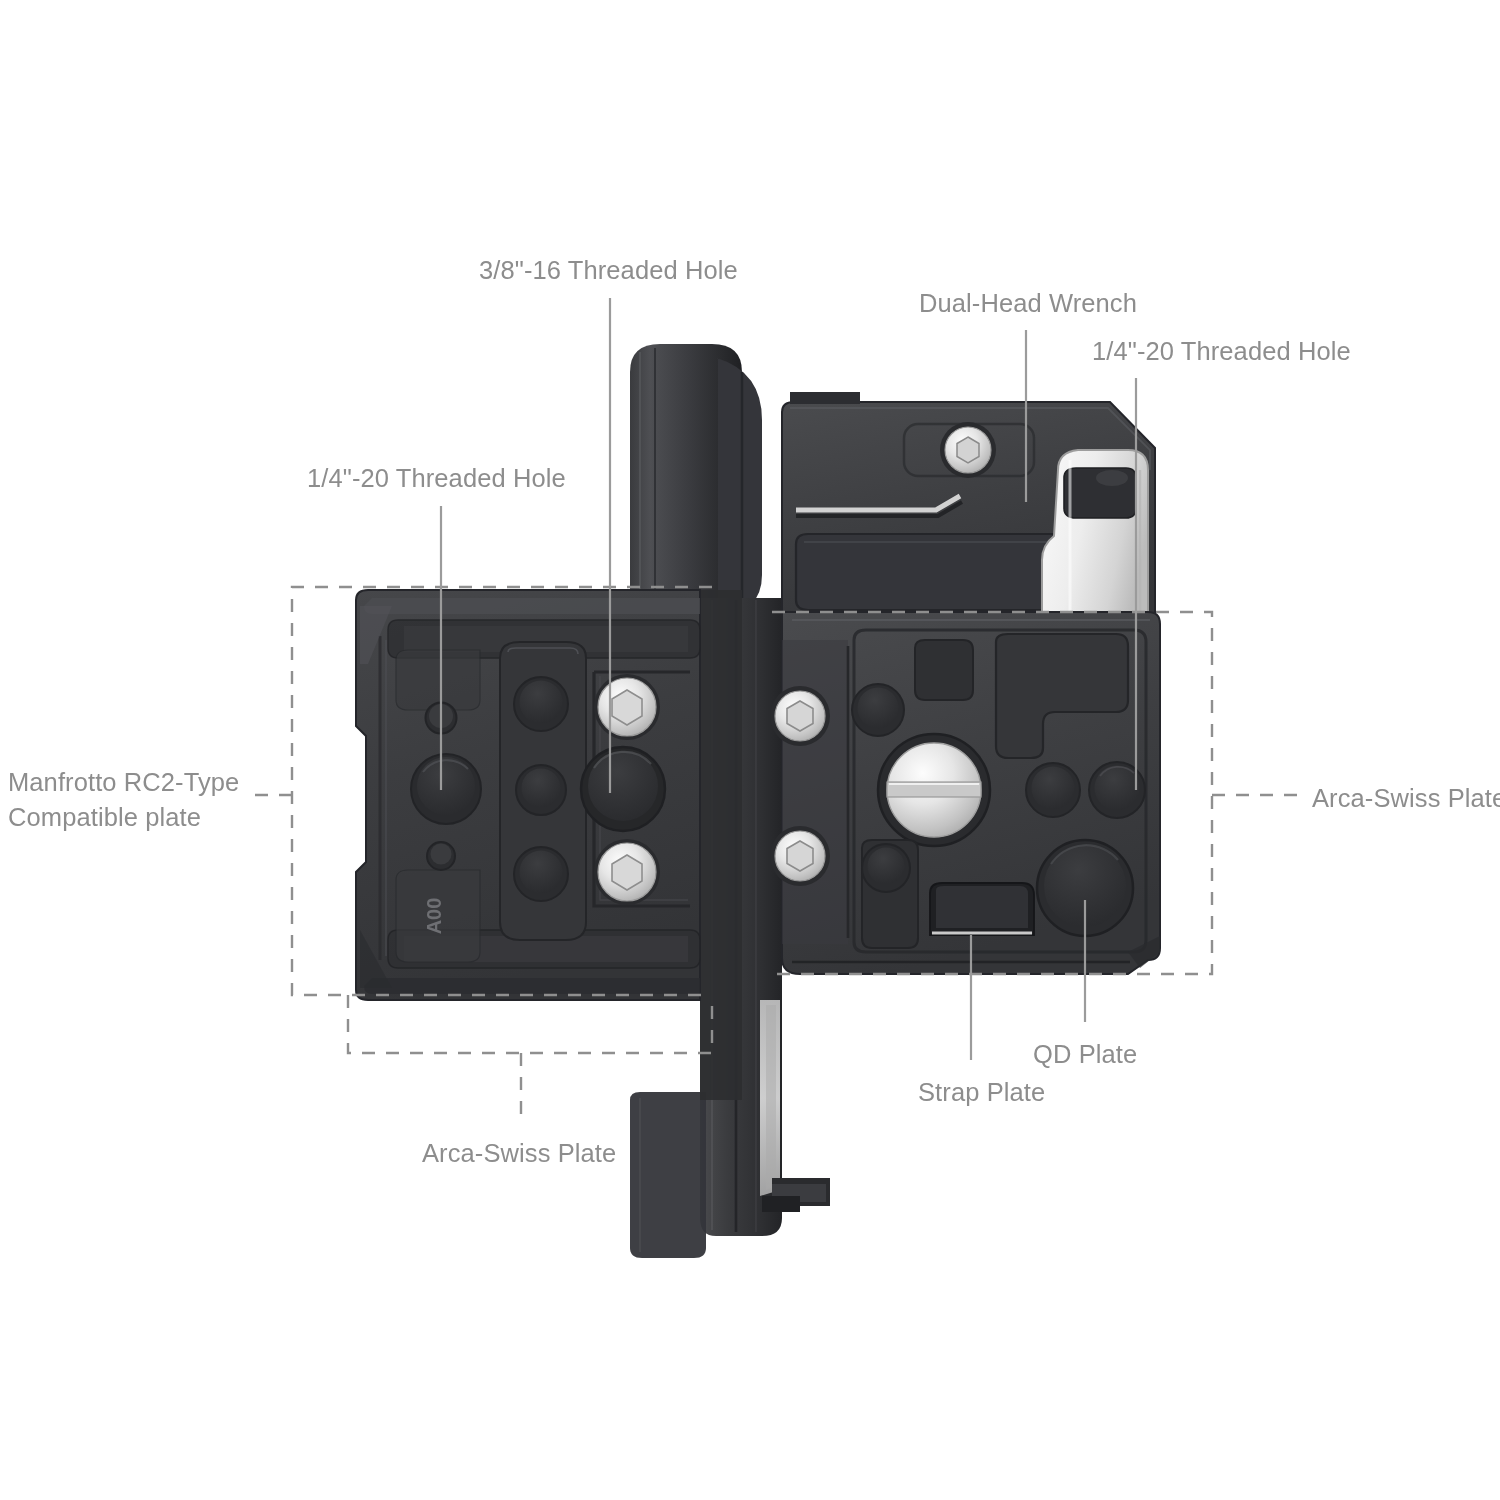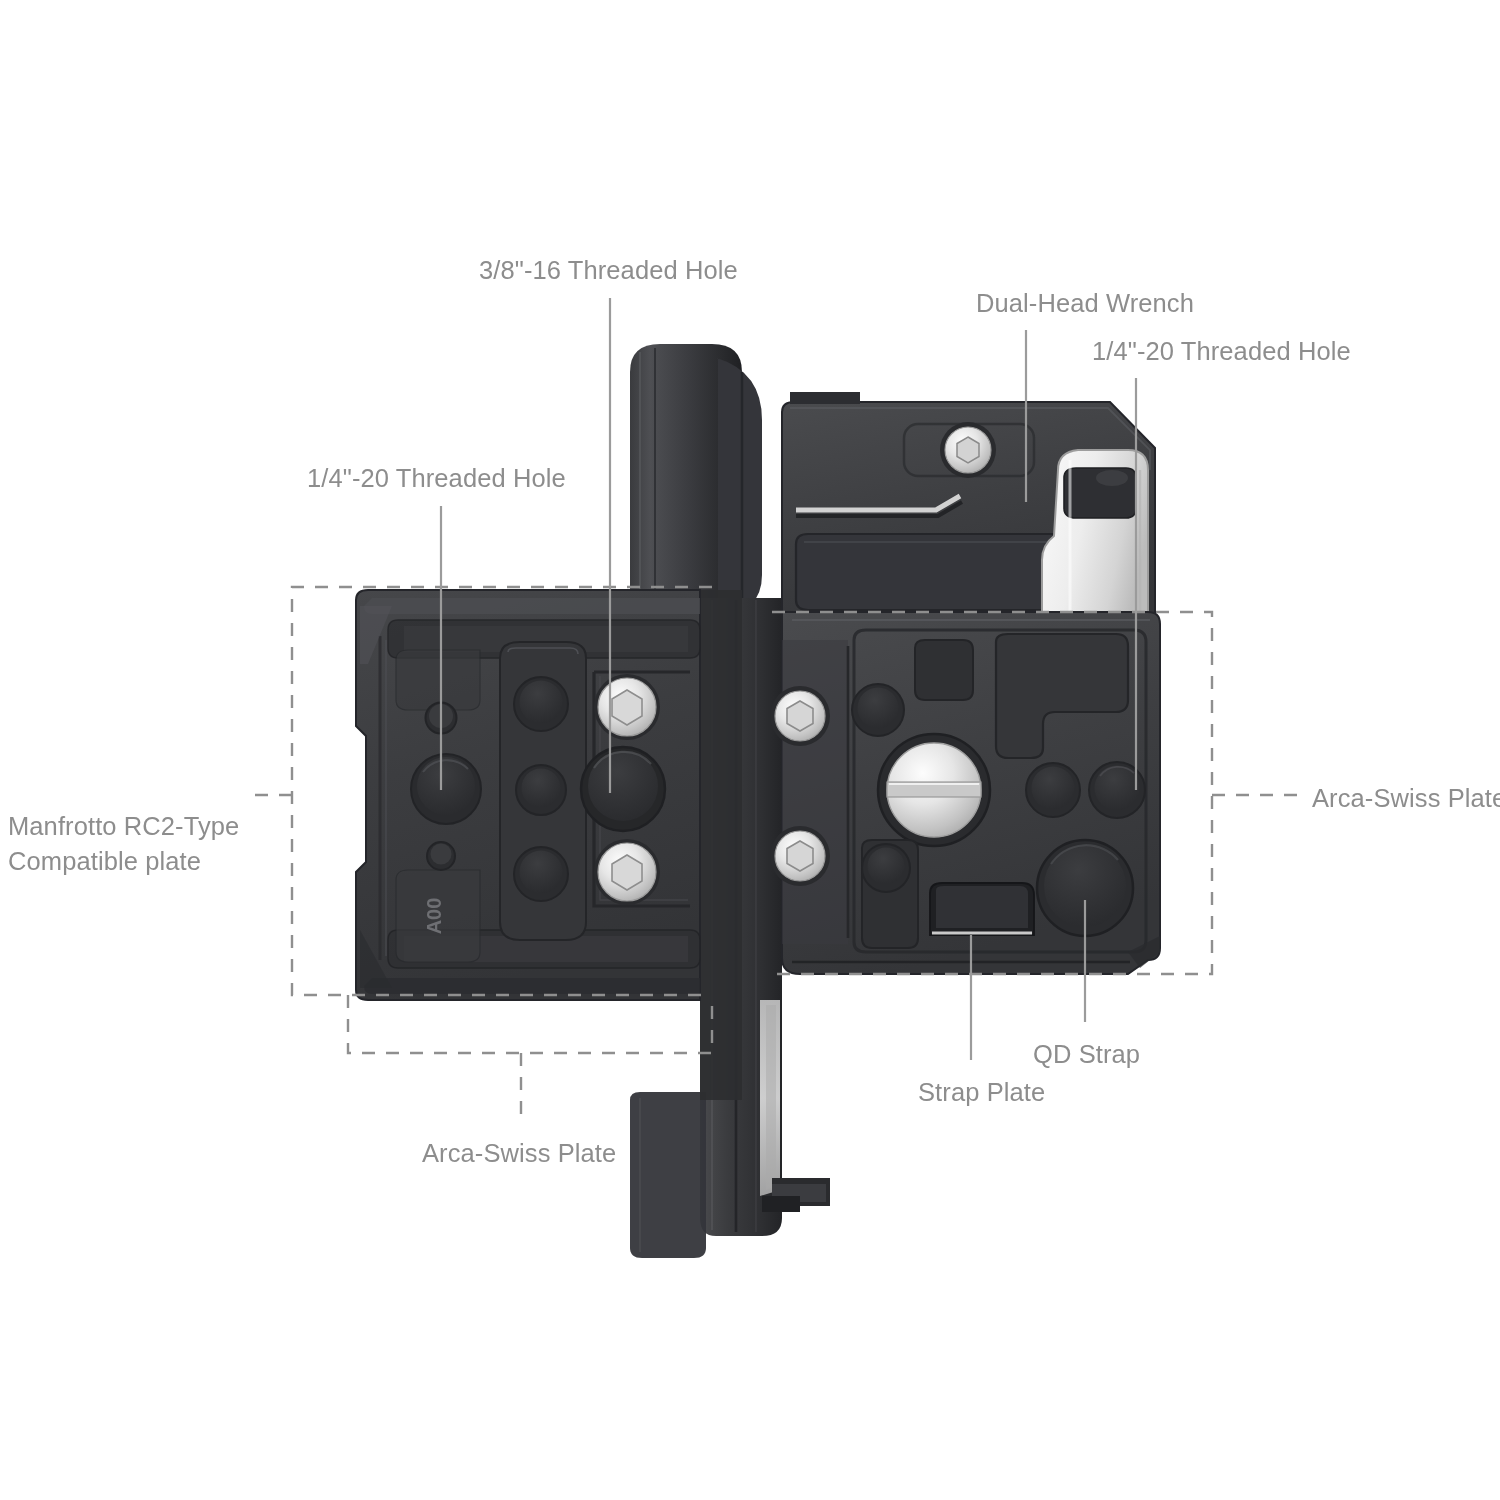--- a/index.html
+++ b/index.html
@@ -384,30 +384,30 @@
       <line x1="255" y1="795" x2="292" y2="795"></line>
       <line x1="1212" y1="795" x2="1300" y2="795"></line>
       <line x1="521" y1="1053" x2="521" y2="1124"></line>
     </g>
   </svg>
 
   <div class="callout-label lbl-left" style="left:479px; top:253px;">3/8"-16 Threaded Hole</div>
 
   <div class="callout-label lbl-left" style="left:307px; top:461px;">1/4"-20 Threaded Hole</div>
 
-  <div class="callout-label lbl-left" style="left:976px; top:286px;">Dual-Head Wrench</div>
+  <div class="callout-label lbl-left" style="left:919px; top:286px;">Dual-Head Wrench</div>
 
   <div class="callout-label lbl-left" style="left:1092px; top:334px;">1/4"-20 Threaded Hole</div>
 
-  <div style="position:absolute; left:8px; top:765px;margin-top:44px;">
+  <div style="position:absolute; left:8px; top:765px;">
     <div class="callout-label lbl-left" style="position:static;">Manfrotto RC2-Type</div>
     <div class="callout-label lbl-left" style="position:static;">Compatible plate</div>
   </div>
 
   <div class="callout-label lbl-right" style="left:1312px; top:781px;">Arca-Swiss Plate</div>
 
   <div class="callout-label lbl-left" style="left:422px; top:1136px;">Arca-Swiss Plate</div>
 
   <div class="callout-label lbl-left" style="left:918px; top:1075px;">Strap Plate</div>
 
-  <div class="callout-label lbl-left" style="left:1033px; top:1037px;">QD Strap</div>
+  <div class="callout-label lbl-left" style="left:1033px; top:1037px;">QD Plate</div>
 
 </div>
 
 </body></html>

